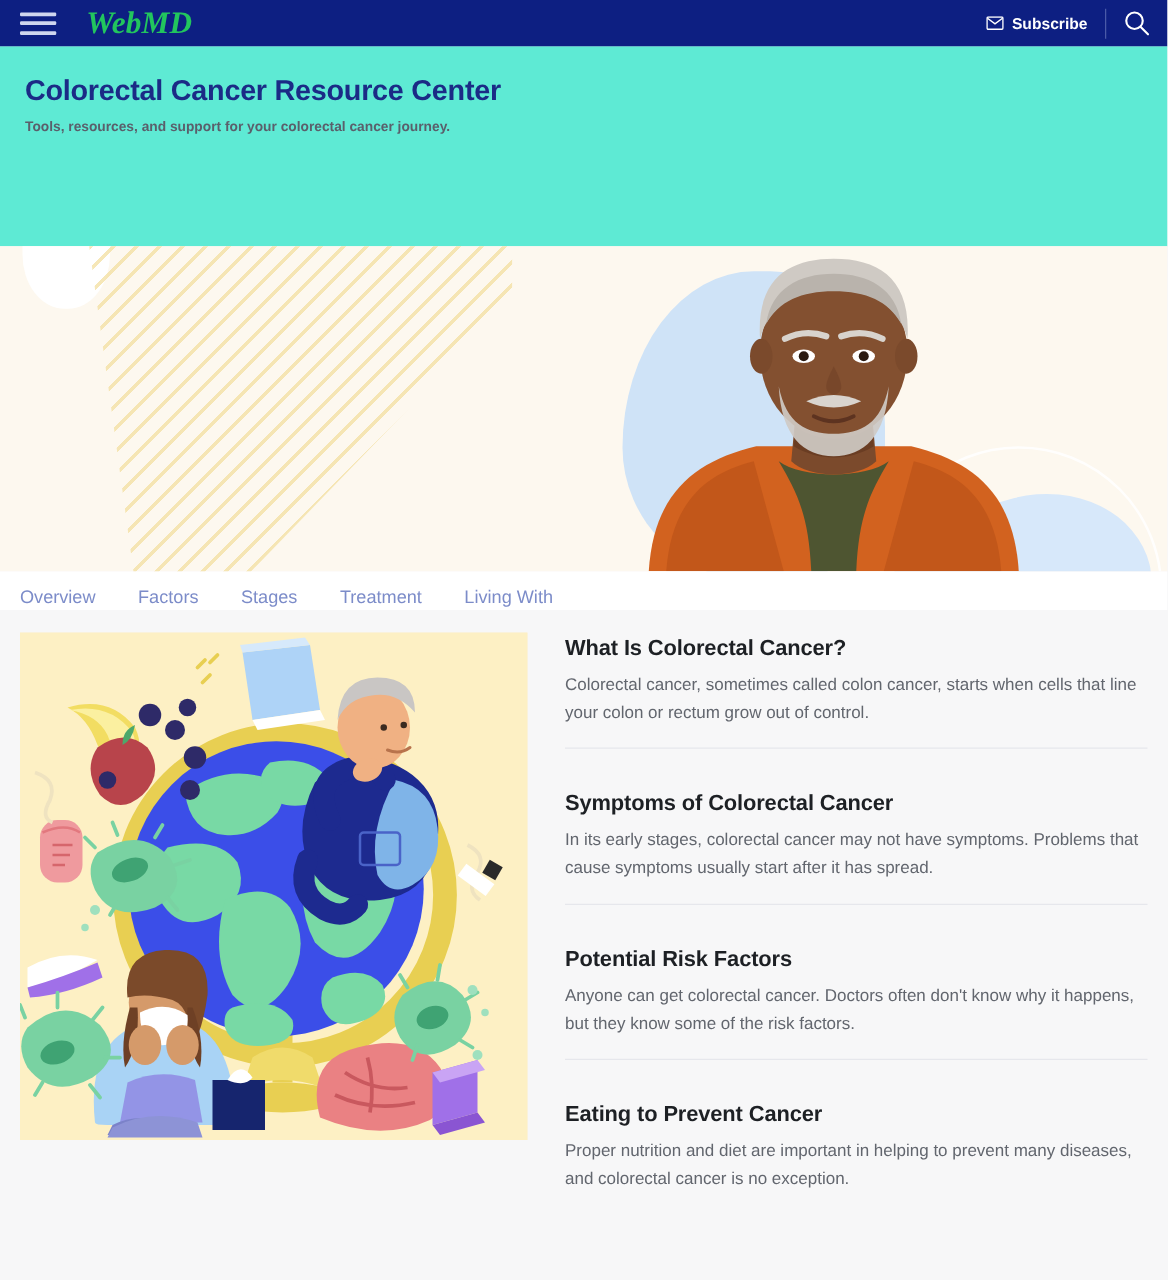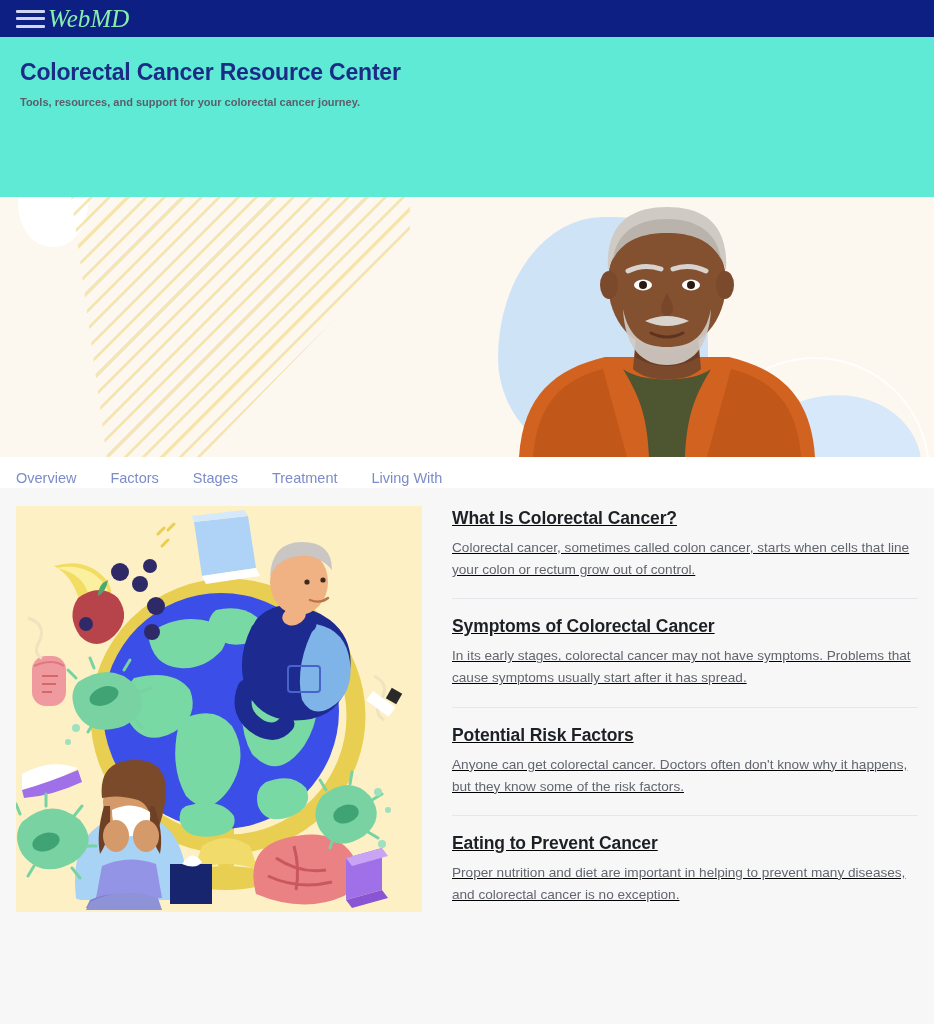--- a/index.html
+++ b/index.html
@@ -24,26 +24,26 @@
     width: 29px; height: 22px;
     display: flex; flex-direction: column; justify-content: space-between;
     cursor: pointer;
     padding: 2px 0;
   }
   .hamburger span {
     display: block; height: 3px; width: 100%;
     background: #cfd6ef; border-radius: 1px;
   }
   .brand {
-    margin-left: 3px;
+    margin-left: 24px;
     font-family: "Liberation Serif", serif;
     font-style: italic;
-    font-weight: 400;
+    font-weight: 700;
     font-size: 25px;
-    color: #86efac;
+    color: #22c55e;
     letter-spacing: .1px;
     line-height: 1;
     cursor: pointer;
   }
   .topbar-right {
     margin-left: auto;
     display: flex;
     align-items: center;
     height: 100%;
   }
@@ -178,23 +178,22 @@
     position: relative;
     flex: 0 0 406px;
     height: 406px;
     background: #fdf0c4;
     overflow: hidden;
   }
   .article-list { flex: 1 1 auto; padding-top: 2px; }
   .article {
     padding: 0 0 17px 0;
     border-bottom: 1px solid #e6e7ec;
-    margin-bottom: 17px;
-    cursor: pointer;
-    text-decoration: underline;
+    margin-bottom: 33px;
+    cursor: pointer;
   }
   .article:last-child { border-bottom: none; }
   .article h3 {
     font-size: 17.5px;
     font-weight: 700;
     color: #1d2024;
     margin-bottom: 8px;
     letter-spacing: -.1px;
   }
   .article p {
@@ -206,20 +205,36 @@
 </head>
 <body>
 
 <div class="topbar">
   <div class="hamburger">
     <span></span>
       <span></span>
       <span></span>
   </div>
   <div class="brand">WebMD</div>
+  <div class="topbar-right">
+    <div class="subscribe">
+      <svg class="env" width="14" height="11" viewBox="0 0 14 11">
+        <rect x="0.6" y="0.6" width="12.8" height="9.8" rx="1" fill="none" stroke="#ffffff" stroke-width="1.2"></rect>
+        <path d="M1 1.6 L7 6 L13 1.6" fill="none" stroke="#ffffff" stroke-width="1.2"></path>
+      </svg>
+      <span>Subscribe</span>
+    </div>
+    <div class="divider-v"></div>
+    <div class="search-btn">
+      <svg width="21" height="21" viewBox="0 0 21 21">
+        <circle cx="8.6" cy="8.6" r="6.6" fill="none" stroke="#ffffff" stroke-width="1.7"></circle>
+        <line x1="13.6" y1="13.6" x2="19.4" y2="19.4" stroke="#ffffff" stroke-width="1.7" stroke-linecap="round"></line>
+      </svg>
+    </div>
+  </div>
 </div>
 
 <div class="page-head">
   <h1 class="page-title">Colorectal Cancer Resource Center</h1>
   <div class="page-sub">Tools, resources, and support for your colorectal cancer journey.</div>
 </div>
 
 <div class="hero">
   <div class="hero-notch"></div>
   <div class="hero-hatch"></div>

